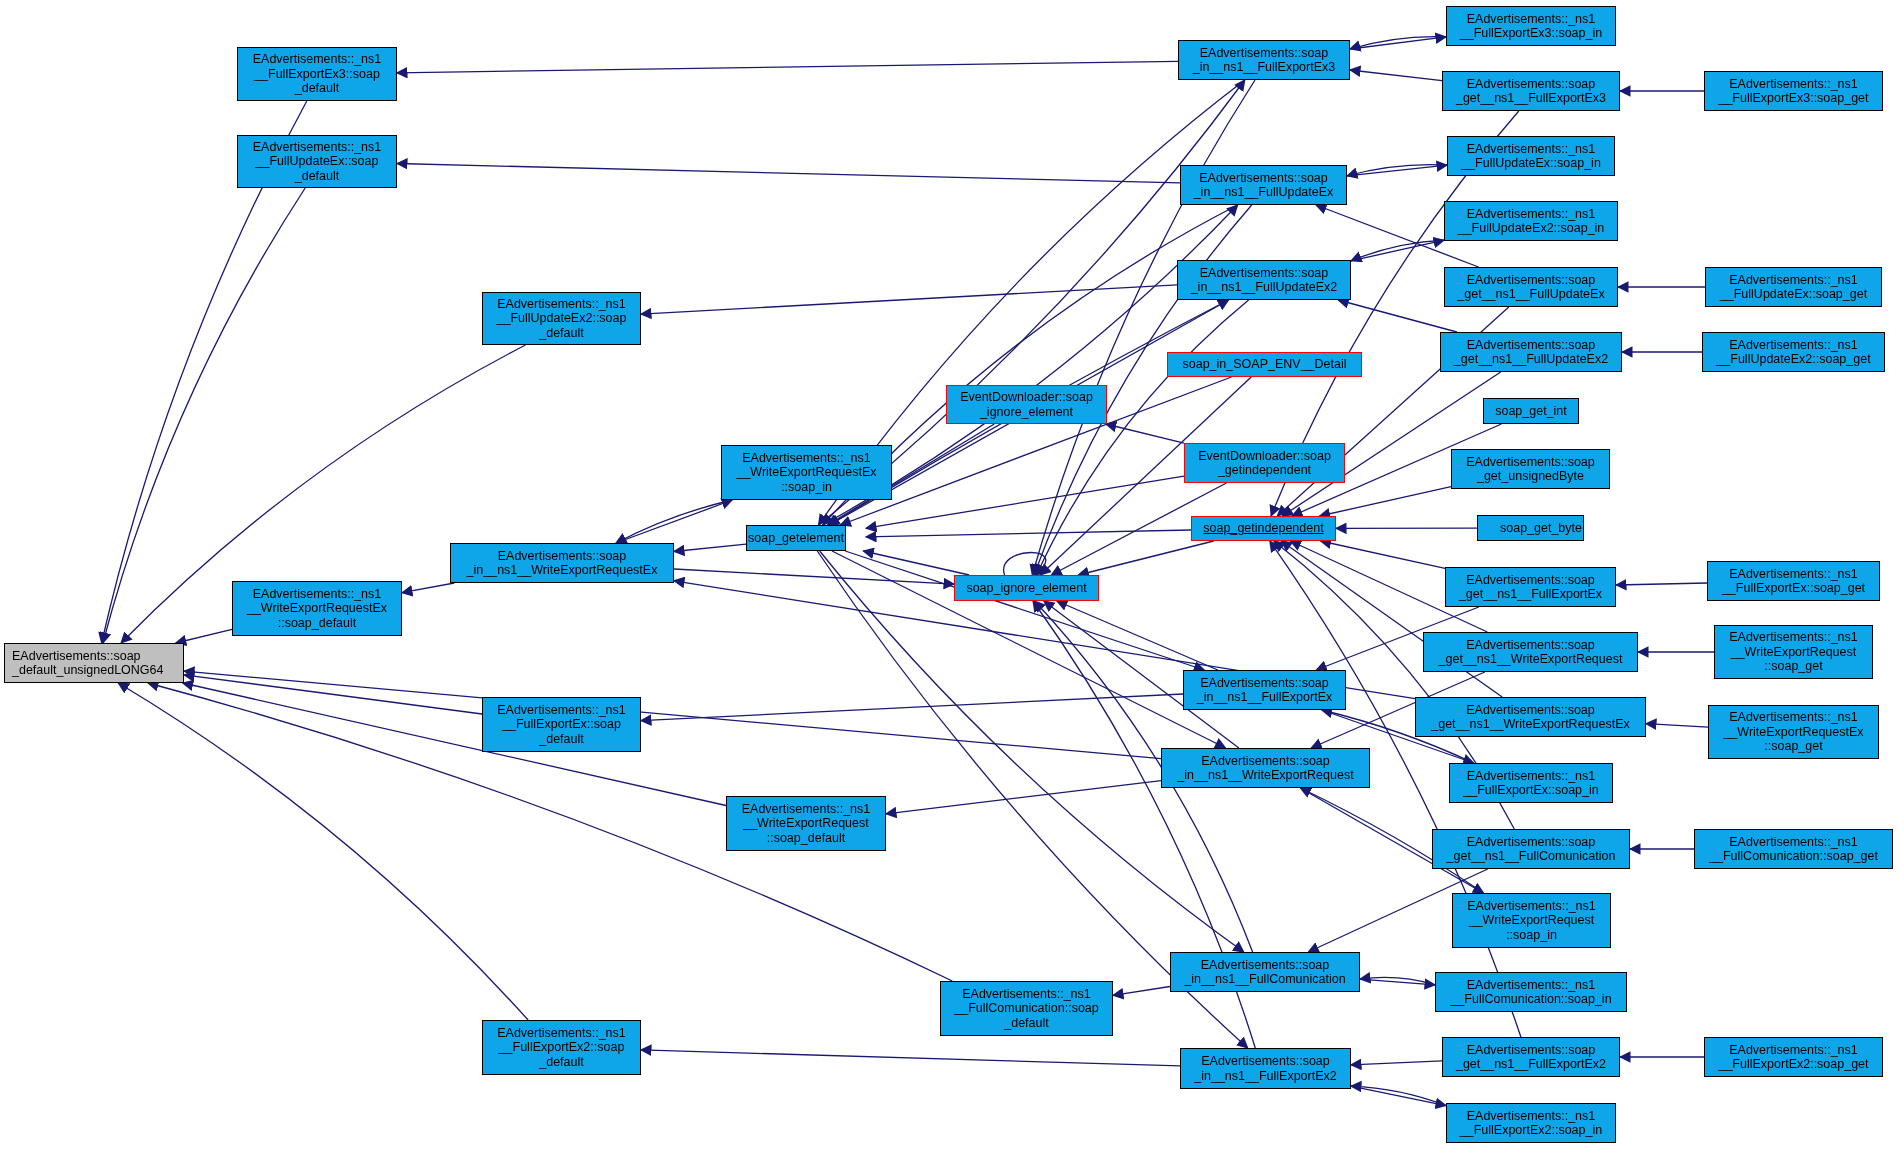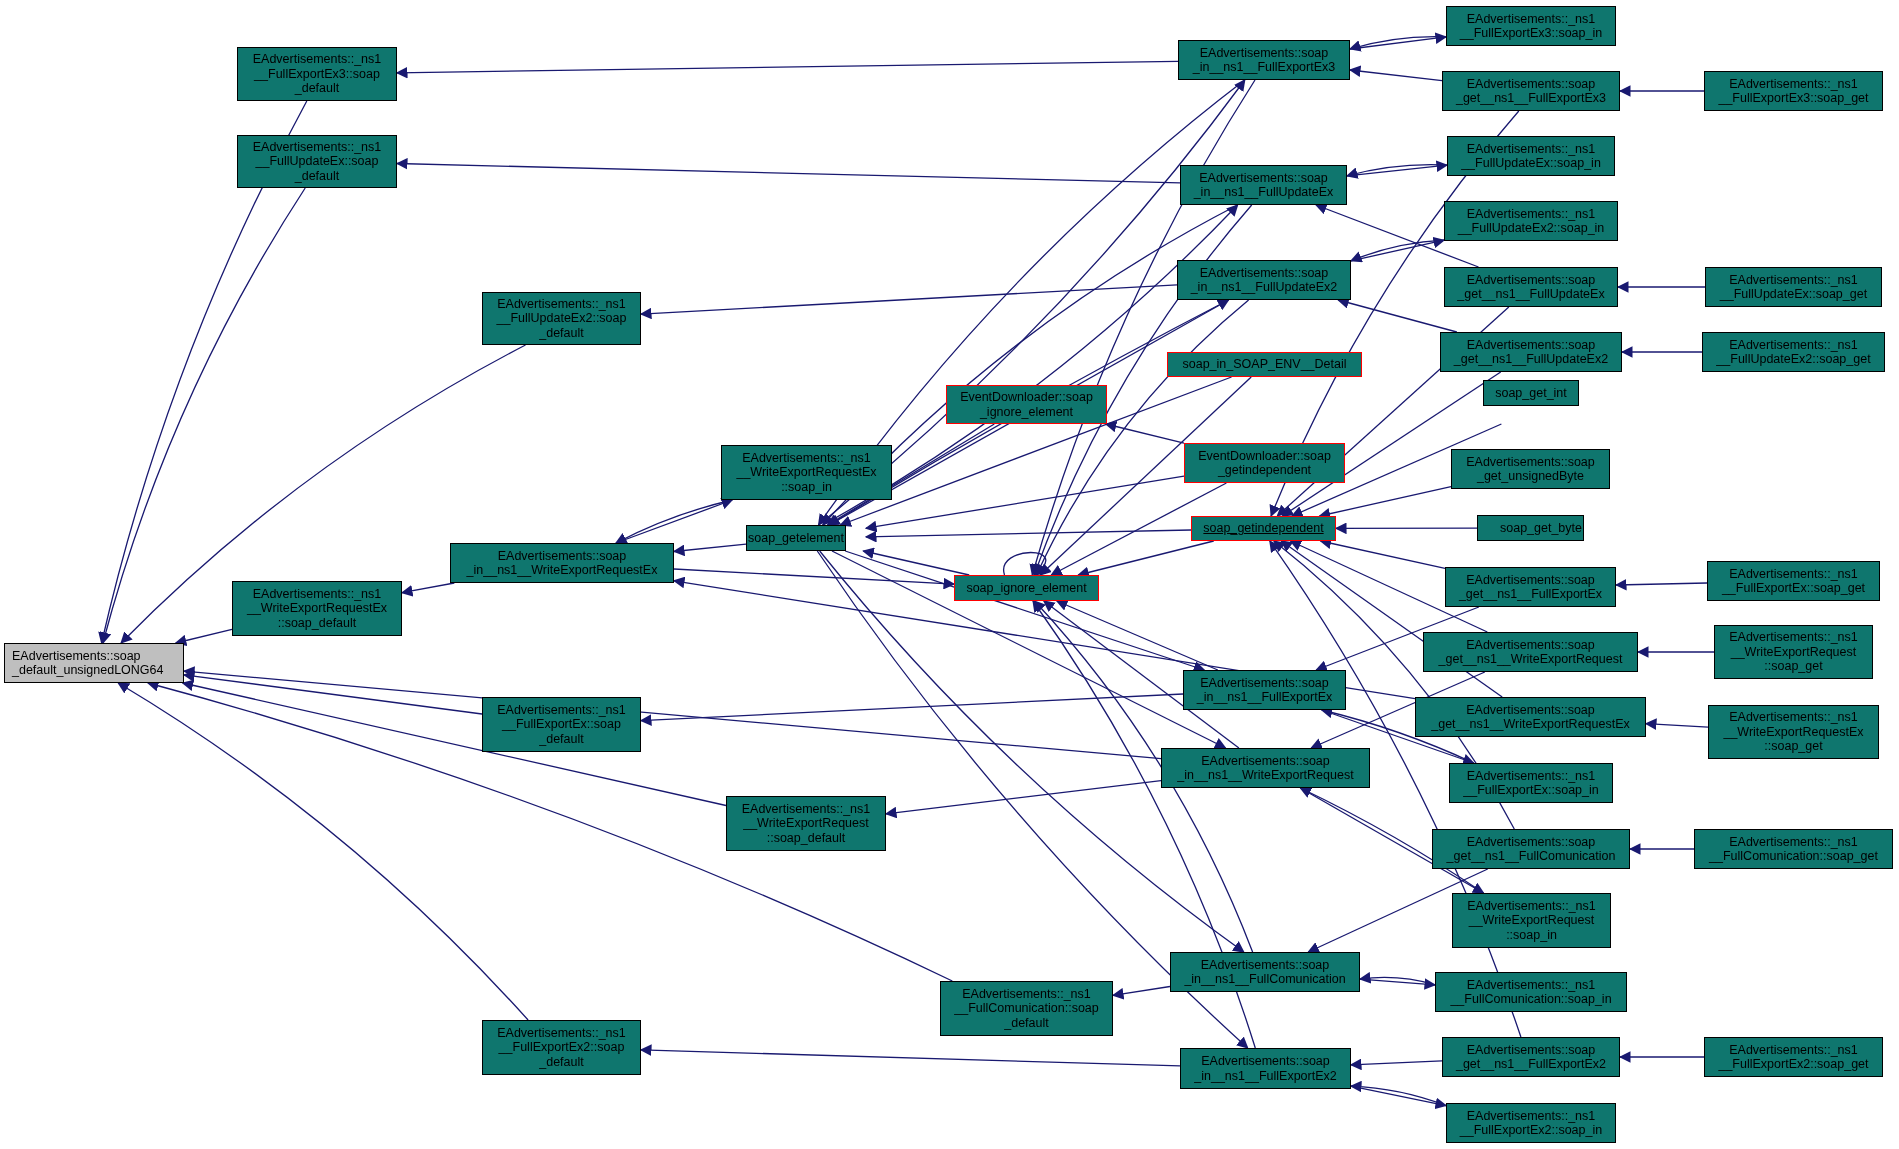--- a/index.html
+++ b/index.html
@@ -1,18 +1,18 @@
 <!DOCTYPE html>
 <html><head>
 <meta charset="utf-8">
 <style>
   html,body{margin:0;padding:0;background:#ffffff;}
   body{width:1899px;height:1149px;position:relative;overflow:hidden;font-family:"Liberation Sans",sans-serif;}
   #edges{position:absolute;left:0;top:0;width:1899px;height:1149px;}
-  .node{position:absolute;box-sizing:border-box;border:1.4px solid #000;background:#0f766e;display:flex;align-items:center;justify-content:center;text-align:center;font-size:12.5px;line-height:14.5px;color:#000;white-space:pre;cursor:pointer;}
+  .node{position:absolute;box-sizing:border-box;border:1.4px solid #000;background:#0ea5e9;display:flex;align-items:center;justify-content:center;text-align:center;font-size:12.5px;line-height:14.5px;color:#000;white-space:pre;cursor:pointer;}
   .node.red{border-color:#ff0000;}
   .node.root{background:#bfbfbf;text-align:left;justify-content:flex-start;padding-left:7px;}
 </style>
 </head>
 <body>
 
 <svg id="edges" xmlns="http://www.w3.org/2000/svg">
   <defs>
     <marker id="arrow" viewBox="0 0 10 10" refX="9" refY="5" markerWidth="9" markerHeight="9" orient="auto-start-reverse">
       <path d="M0,0 L10,5 L0,10 z" fill="#191970"></path>
@@ -173,21 +173,21 @@
 <div class="node" style="left:1442px;top:71px;width:178px;height:40px;">EAdvertisements::soap
 _get__ns1__FullExportEx3</div>
 <div class="node" style="left:1447px;top:136px;width:168px;height:40px;">EAdvertisements::_ns1
 __FullUpdateEx::soap_in</div>
 <div class="node" style="left:1444px;top:201px;width:174px;height:40px;">EAdvertisements::_ns1
 __FullUpdateEx2::soap_in</div>
 <div class="node" style="left:1444px;top:267px;width:174px;height:40px;">EAdvertisements::soap
 _get__ns1__FullUpdateEx</div>
 <div class="node" style="left:1440px;top:332px;width:182px;height:40px;">EAdvertisements::soap
 _get__ns1__FullUpdateEx2</div>
-<div class="node" style="left:1483px;top:380px;width:96px;height:26px;">soap_get_int</div>
+<div class="node" style="left:1483px;top:398px;width:96px;height:26px;">soap_get_int</div>
 <div class="node" style="left:1451px;top:449px;width:159px;height:40px;">EAdvertisements::soap
 _get_unsignedByte</div>
 <div class="node" style="left:1477px;top:515px;width:107px;height:26px;padding-left:21px;">soap_get_byte</div>
 <div class="node" style="left:1445px;top:567px;width:171px;height:40px;">EAdvertisements::soap
 _get__ns1__FullExportEx</div>
 <div class="node" style="left:1423px;top:632px;width:215px;height:40px;">EAdvertisements::soap
 _get__ns1__WriteExportRequest</div>
 <div class="node" style="left:1415px;top:697px;width:231px;height:40px;">EAdvertisements::soap
 _get__ns1__WriteExportRequestEx</div>
 <div class="node" style="left:1449px;top:763px;width:164px;height:40px;">EAdvertisements::_ns1

